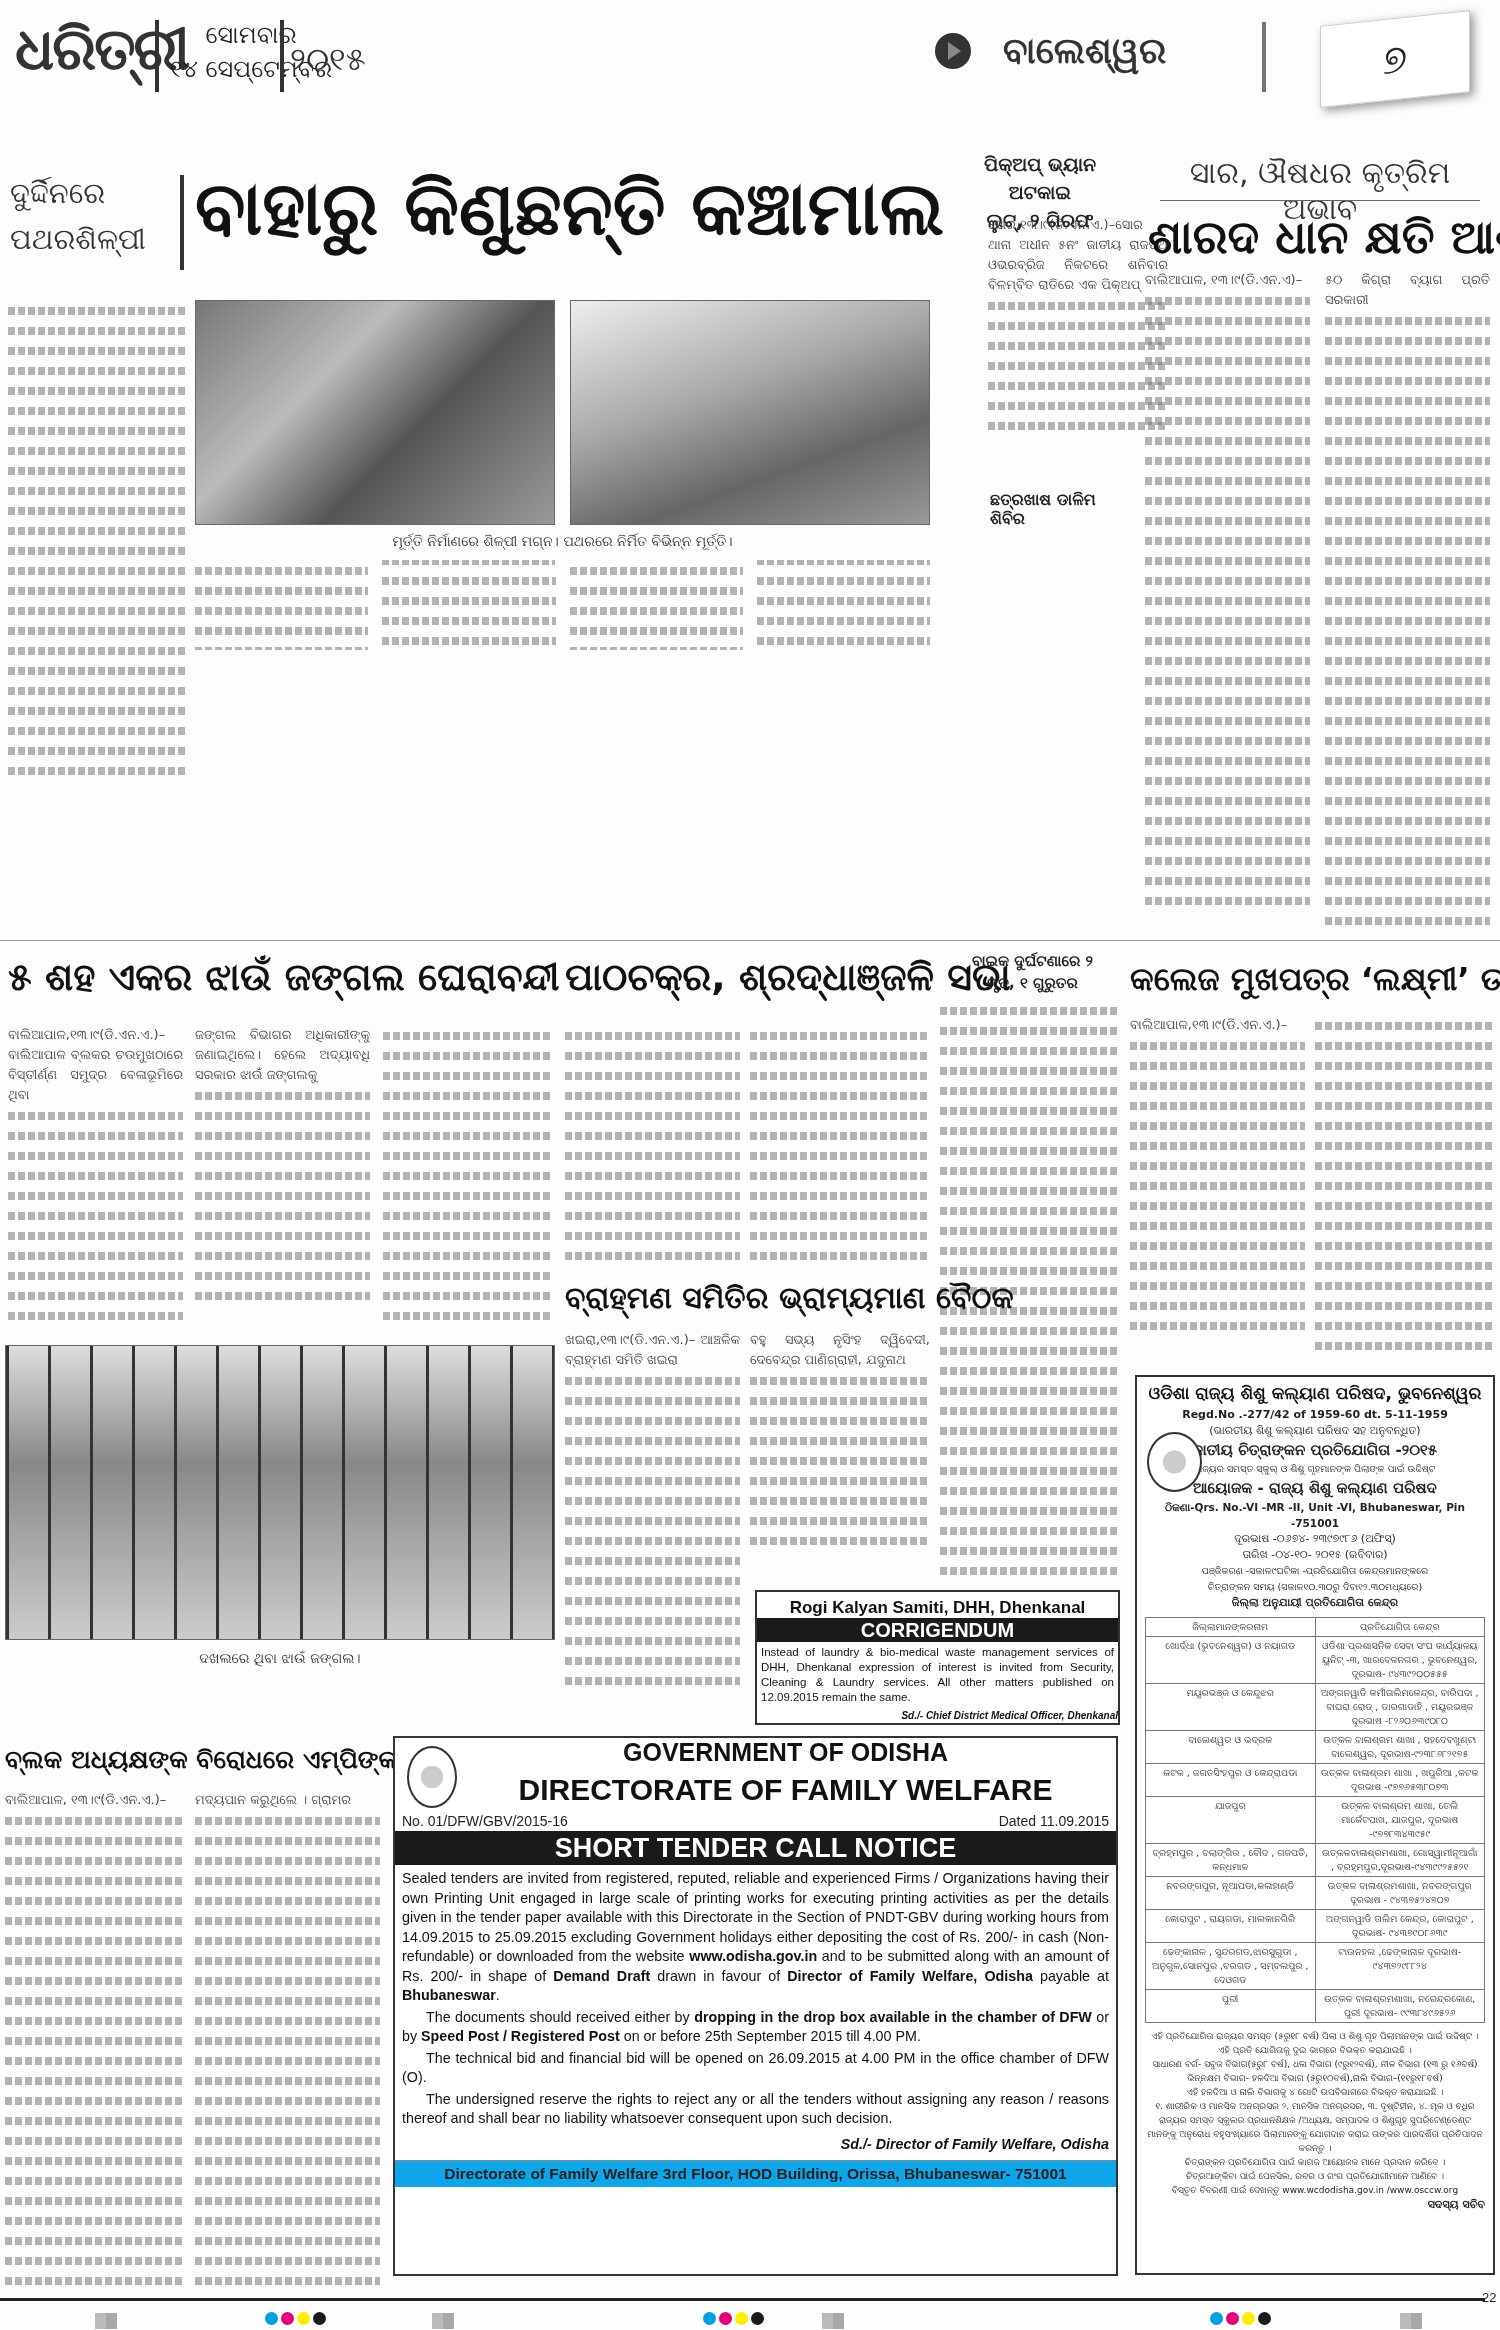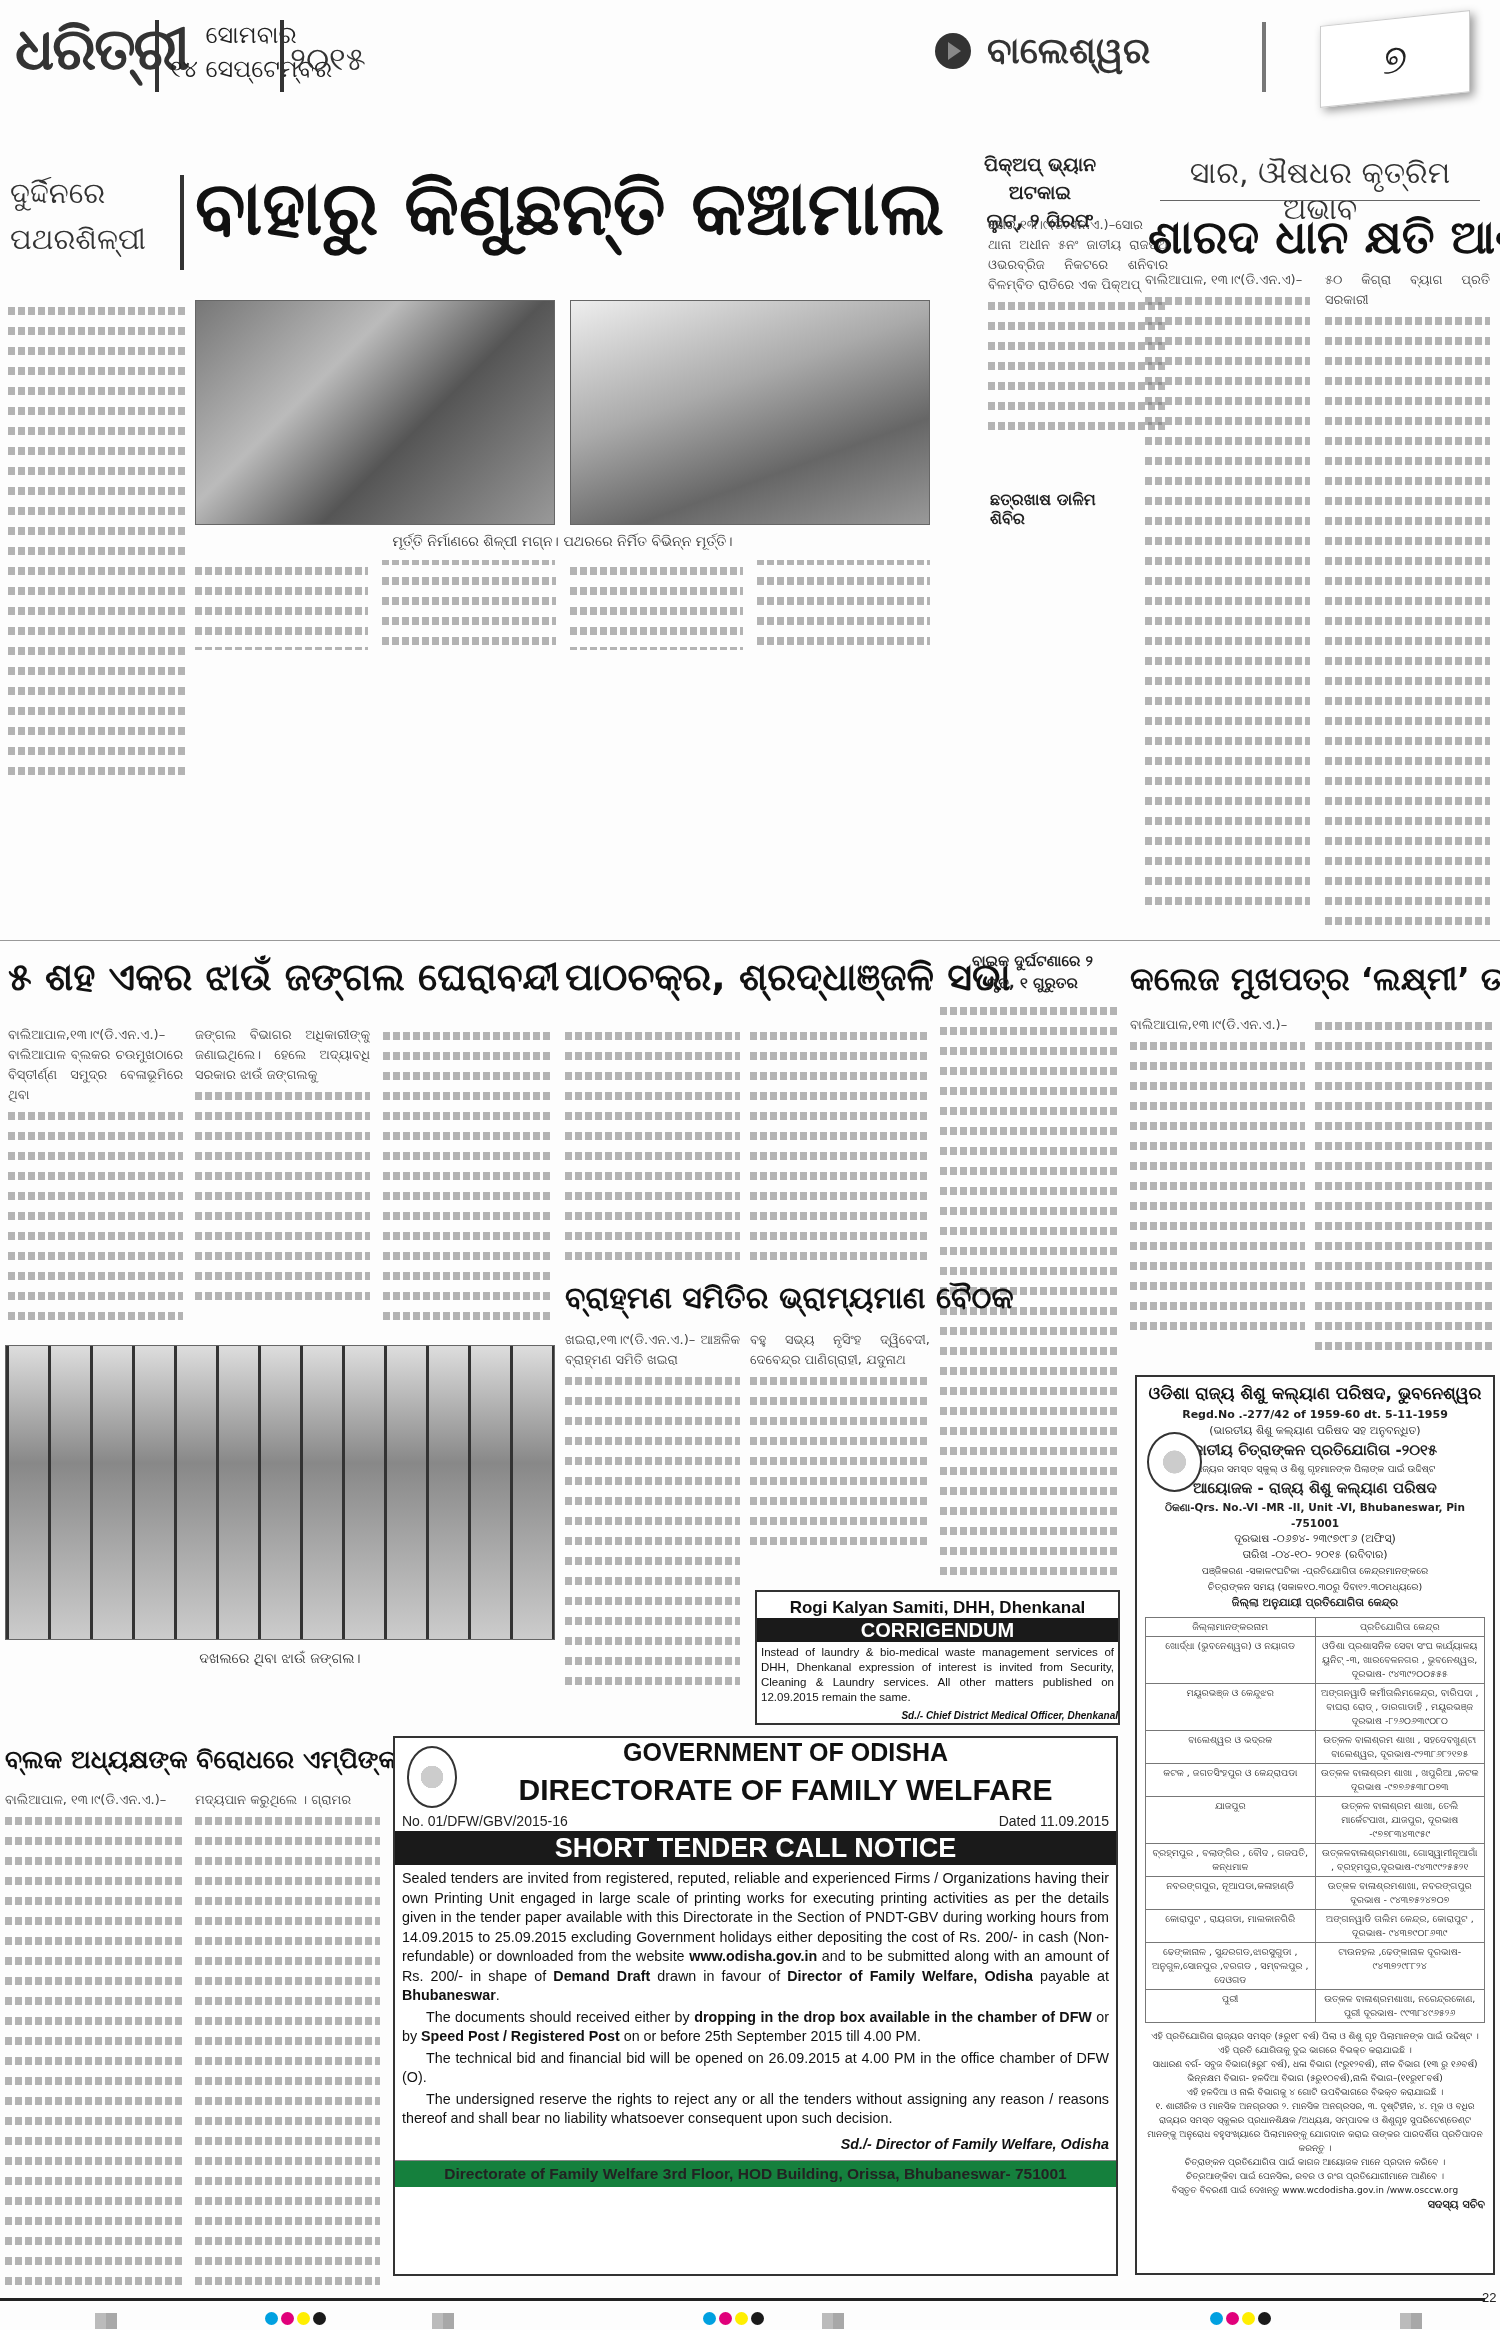--- a/index.html
+++ b/index.html
@@ -3,21 +3,21 @@
 <meta charset="utf-8">
 <style>
   * { box-sizing: border-box; margin: 0; padding: 0; }
   body { width: 1500px; height: 2330px; background: #fdfdfd; font-family: "DejaVu Sans", sans-serif; color: #222; position: relative; overflow: hidden; }
   .abs { position: absolute; }
   .masthead { left: 0; top: 0; width: 1500px; height: 100px; }
   .logo { left: 15px; top: 15px; font-size: 58px; font-weight: bold; color: #333; letter-spacing: -2px; }
   .vbar { width: 4px; background: #333; }
   .dateblock { left: 170px; top: 18px; text-align: center; font-size: 24px; line-height: 34px; color: #222; }
   .year { left: 290px; top: 40px; font-size: 32px; color: #333; }
-  .edition { left: 935px; top: 30px; font-size: 36px; font-weight: bold; color: #333; display: flex; align-items: center; gap: 16px; }
+  .edition { left: 935px; top: 30px; font-size: 36px; font-weight: bold; color: #333; display: flex; align-items: center; gap: 32px; }
   .playdot { width: 36px; height: 36px; border-radius: 50%; background: #333; position: relative; }
   .playdot::after { content: ""; position: absolute; left: 13px; top: 9px; border-left: 13px solid #888; border-top: 9px solid transparent; border-bottom: 9px solid transparent; }
   .pagebox { left: 1320px; top: 18px; width: 150px; height: 82px; background: #fff; border: 1px solid #ccc; box-shadow: 4px 4px 10px #999; transform: skewY(-6deg); display:flex; align-items:center; justify-content:center; font-size: 40px; }
   .hr { height: 2px; background: #333; }
   .col-text { font-size: 13px; line-height: 20px; color: #444; text-align: justify; overflow: hidden; }
   .col-text .l { display: block; height: 20px; border-bottom: 0; background: repeating-linear-gradient(90deg, #777 0 7px, transparent 7px 10px); background-size: 100% 8px; background-repeat: no-repeat; background-position: 0 7px; opacity: .55; }
   .photo { background: linear-gradient(135deg, #777 0%, #bbb 35%, #555 60%, #999 100%); border: 1px solid #666; }
   .photo.forest { background: repeating-linear-gradient(90deg, #333 0 3px, transparent 3px 42px), linear-gradient(180deg, #ddd 0%, #888 40%, #aaa 70%, #ccc 100%); }
   .caption { font-size: 14px; color: #333; text-align: center; }
   .head-big { font-weight: bold; color: #111; white-space: nowrap; }
@@ -323,21 +323,21 @@
   <div class="blackbar" style="font-size:27px;line-height:34px;margin:0 -3px;">SHORT TENDER CALL NOTICE</div>
   <div class="tender-body" style="padding:4px 4px 0;">
     <span>Sealed tenders are invited from registered, reputed, reliable and experienced Firms / Organizations having their own Printing Unit engaged in large scale of printing works for executing printing activities as per the details given in the tender paper available with this Directorate in the Section of PNDT-GBV during working hours from 14.09.2015 to 25.09.2015 excluding Government holidays either depositing the cost of Rs. 200/- in cash (Non-refundable) or downloaded from the website </span><b>www.odisha.gov.in</b><span> and to be submitted along with an amount of Rs. 200/- in shape of </span><b>Demand Draft</b><span> drawn in favour of </span><b>Director of Family Welfare, Odisha</b><span> payable at </span><b>Bhubaneswar</b><span>.</span>
   </div>
   <div class="tender-body" style="padding:2px 4px 0;text-indent:24px;">
     <span>The documents should received either by </span><b>dropping in the drop box available in the chamber of DFW</b><span> or by </span><b>Speed Post / Registered Post</b><span> on or before 25th September 2015 till 4.00 PM.</span>
   </div>
   <div class="tender-body" style="padding:2px 4px 0;text-indent:24px;">The technical bid and financial bid will be opened on 26.09.2015 at 4.00 PM in the office chamber of DFW (O).</div>
   <div class="tender-body" style="padding:2px 4px 0;text-indent:24px;">The undersigned reserve the rights to reject any or all the tenders without assigning any reason / reasons thereof and shall bear no liability whatsoever consequent upon such decision.</div>
   <div class="tender-body" style="text-align:right;font-style:italic;font-weight:bold;padding:6px 4px;">Sd./- Director of Family Welfare, Odisha</div>
-  <div style="background:#15803d;border-top:1px solid #888;margin:0 -3px;padding:4px 0;font-family:'Liberation Sans',sans-serif;font-weight:bold;font-size:15.5px;text-align:center;">Directorate of Family Welfare 3rd Floor, HOD Building, Orissa, Bhubaneswar- 751001</div>
+  <div style="background:#0ea5e9;border-top:1px solid #888;margin:0 -3px;padding:4px 0;font-family:'Liberation Sans',sans-serif;font-weight:bold;font-size:15.5px;text-align:center;">Directorate of Family Welfare 3rd Floor, HOD Building, Orissa, Bhubaneswar- 751001</div>
 </div>
 
 <div class="abs" style="left:0;top:2298px;width:1485px;height:3px;background:#222;"></div>
 <div class="abs" style="left:1482px;top:2290px;font-size:13px;font-family:'Liberation Sans',sans-serif;">22</div>
 <div class="abs graybox" style="left:95px;top:2313px;"></div>
 <div class="abs dots" style="left:265px;top:2312px;">
   <span style="background:#00a0e0"></span>
     <span style="background:#e0007a"></span>
     <span style="background:#ffee00"></span>
     <span style="background:#1a1a1a"></span>

